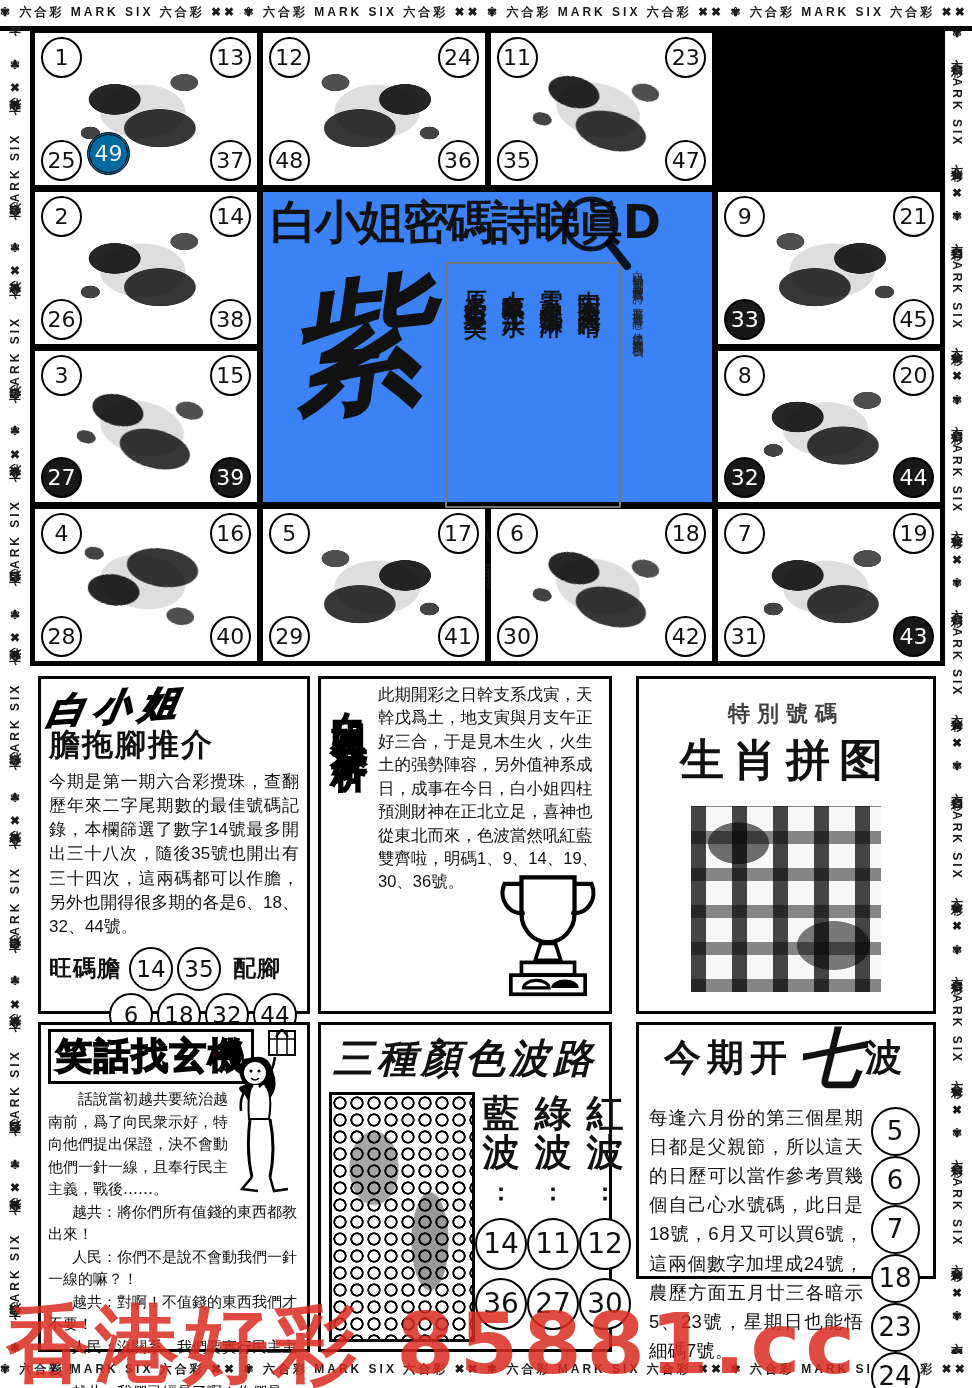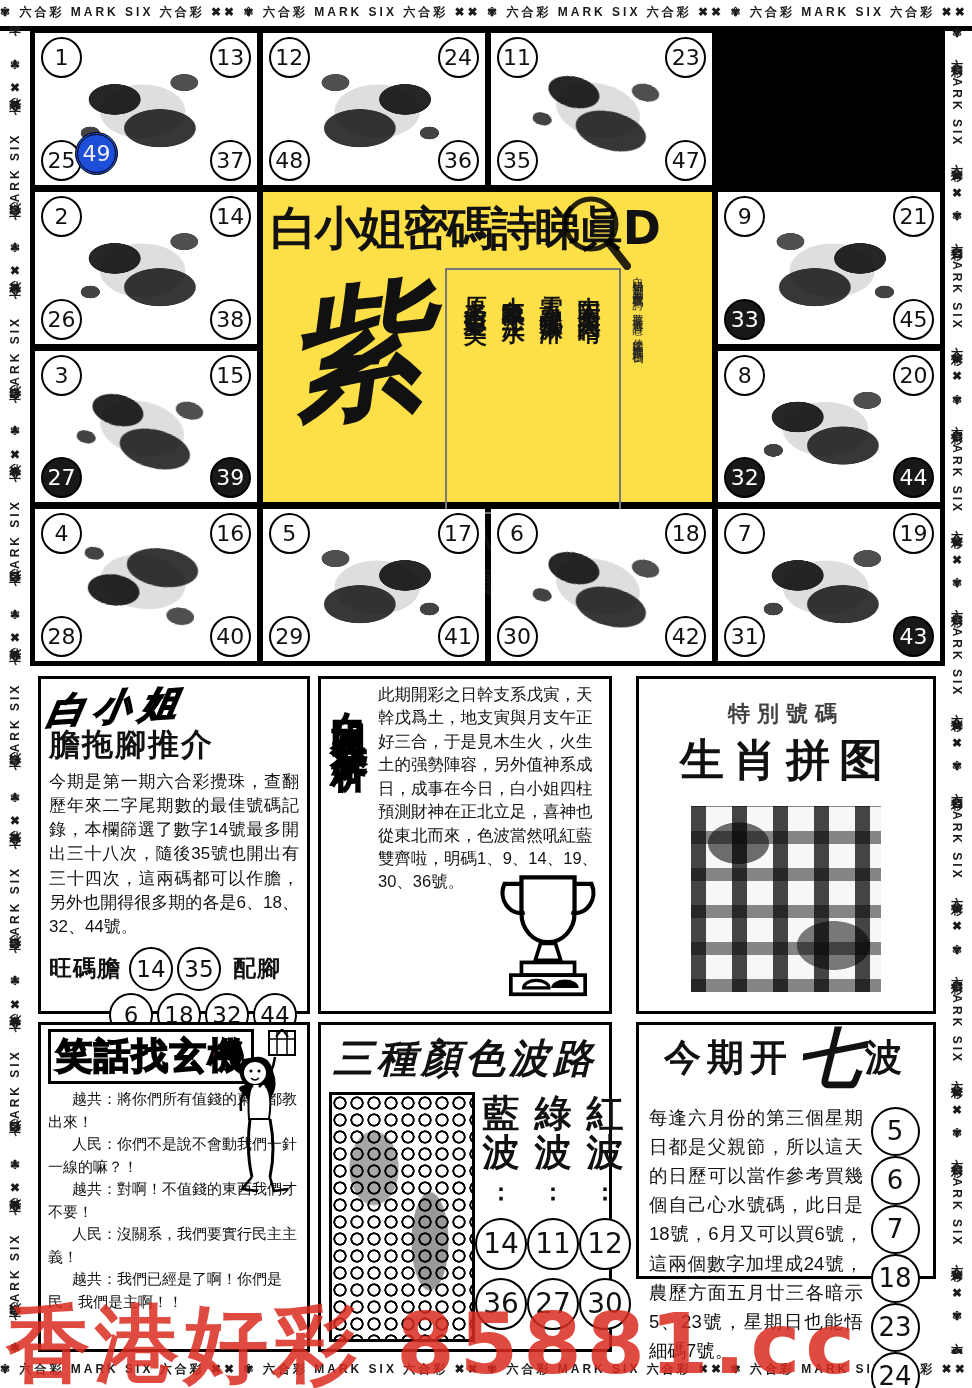--- a/index.html
+++ b/index.html
@@ -16,28 +16,28 @@
   .border-right{right:0;top:26px;width:34px;height:1328px;writing-mode:vertical-rl;line-height:30px;}
 
   
   .grid{position:absolute;left:30px;top:28px;width:905px;height:628px;background:#000;
         border:5px solid #000;display:grid;grid-template-columns:repeat(4,1fr);
         grid-template-rows:repeat(4,1fr);gap:7px 6px;}
   .panel{background:#fff;position:relative;overflow:hidden;}
   .p0{grid-area:1/1}.p1{grid-area:1/2}.p2{grid-area:1/3}.p3{grid-area:1/4}
   .p4{grid-area:2/1}.p5{grid-area:2/4}.p6{grid-area:3/1}.p7{grid-area:3/4}
   .p8{grid-area:4/1}.p9{grid-area:4/2}.p10{grid-area:4/3}.p11{grid-area:4/4}
-  .center-block{grid-area:2/2/4/4;background:#fde047;position:relative;padding:6px 8px 4px;}
+  .center-block{grid-area:2/2/4/4;background:#3b82f6;position:relative;padding:0 8px 4px;}
 
   .num{position:absolute;width:37px;height:37px;border:2.5px solid #000;border-radius:50%;
        display:flex;align-items:center;justify-content:center;background:#fff;
        font-size:22px;font-family:"DejaVu Sans",sans-serif;z-index:3;}
   .tl{top:4px;left:6px}.tr{top:4px;right:6px}.bl{bottom:4px;left:6px}.br{bottom:4px;right:6px}
   .dark{background:#181818;color:#fff;border-color:#000;}
-  .stampnum{bottom:10px;left:40px;background:#1d4ed8;color:#eee;border:3px double #000;}
+  .stampnum{bottom:10px;left:52px;background:#0369a1;color:#eee;border:3px double #000;}
 
   .ink{position:absolute;inset:16px 24px;z-index:1;opacity:.92;filter:blur(.4px);
    background:
     radial-gradient(ellipse 44px 26px at 32% 42%, rgba(0,0,0,.92) 0 58%, transparent 60%),
     radial-gradient(ellipse 64px 34px at 58% 66%, rgba(0,0,0,.85) 0 55%, transparent 57%),
     radial-gradient(ellipse 26px 16px at 72% 28%, rgba(0,0,0,.75) 0 52%, transparent 55%),
     radial-gradient(ellipse 18px 12px at 18% 70%, rgba(0,0,0,.8) 0 52%, transparent 55%),
     radial-gradient(ellipse 70px 44px at 48% 52%, rgba(0,0,0,.14) 0 60%, transparent 62%);
    background-repeat:no-repeat;}
   .v2{transform:scaleX(-1)}.v3{transform:rotate(14deg)}.v4{transform:scaleY(-1) rotate(-8deg)}
@@ -317,20 +317,21 @@
       <circle cx="30" cy="42" r="1.6" fill="#000"></circle>
       <path d="M22 49 q4 4 8 0" stroke="#000" stroke-width="1.5" fill="none"></path>
       <path d="M24 56 q-6 6 -4 34 l20 0 q4 -26 -4 -34" fill="#fff" stroke="#000" stroke-width="2"></path>
       <path d="M30 58 q14 -12 16 -30" stroke="#000" stroke-width="2.5" fill="none"></path>
       <path d="M20 58 q-10 8 -8 24" stroke="#000" stroke-width="2.5" fill="none"></path>
       <path d="M21 90 q-4 32 2 58 M41 90 q6 30 0 58" stroke="#000" stroke-width="3" fill="none"></path>
       <path d="M23 148 l-10 12 l16 2 M41 148 l4 14 l14 -2" stroke="#000" stroke-width="2.5" fill="none"></path>
     </svg>
   </span>
   <div class="joke-body">
+    <p class="joke-first">話說當初越共要統治越南前，爲了向民衆示好，特向他們提出保證，決不會動他們一針一線，且奉行民主主義，戰後……。</p>
     <p>越共：將你們所有值錢的東西都教出來！</p>
     <p>人民：你們不是說不會動我們一針一線的嘛？！</p>
     <p>越共：對啊！不值錢的東西我們才不要！</p>
     <p>人民：沒關系，我們要實行民主主義！</p>
     <p>越共：我們已經是了啊！你們是民，我們是主啊！！</p>
   </div>
 </div>
 
 <div class="boxpanel panel-waves">
   <div class="waves-title">三種顏色波路</div>

